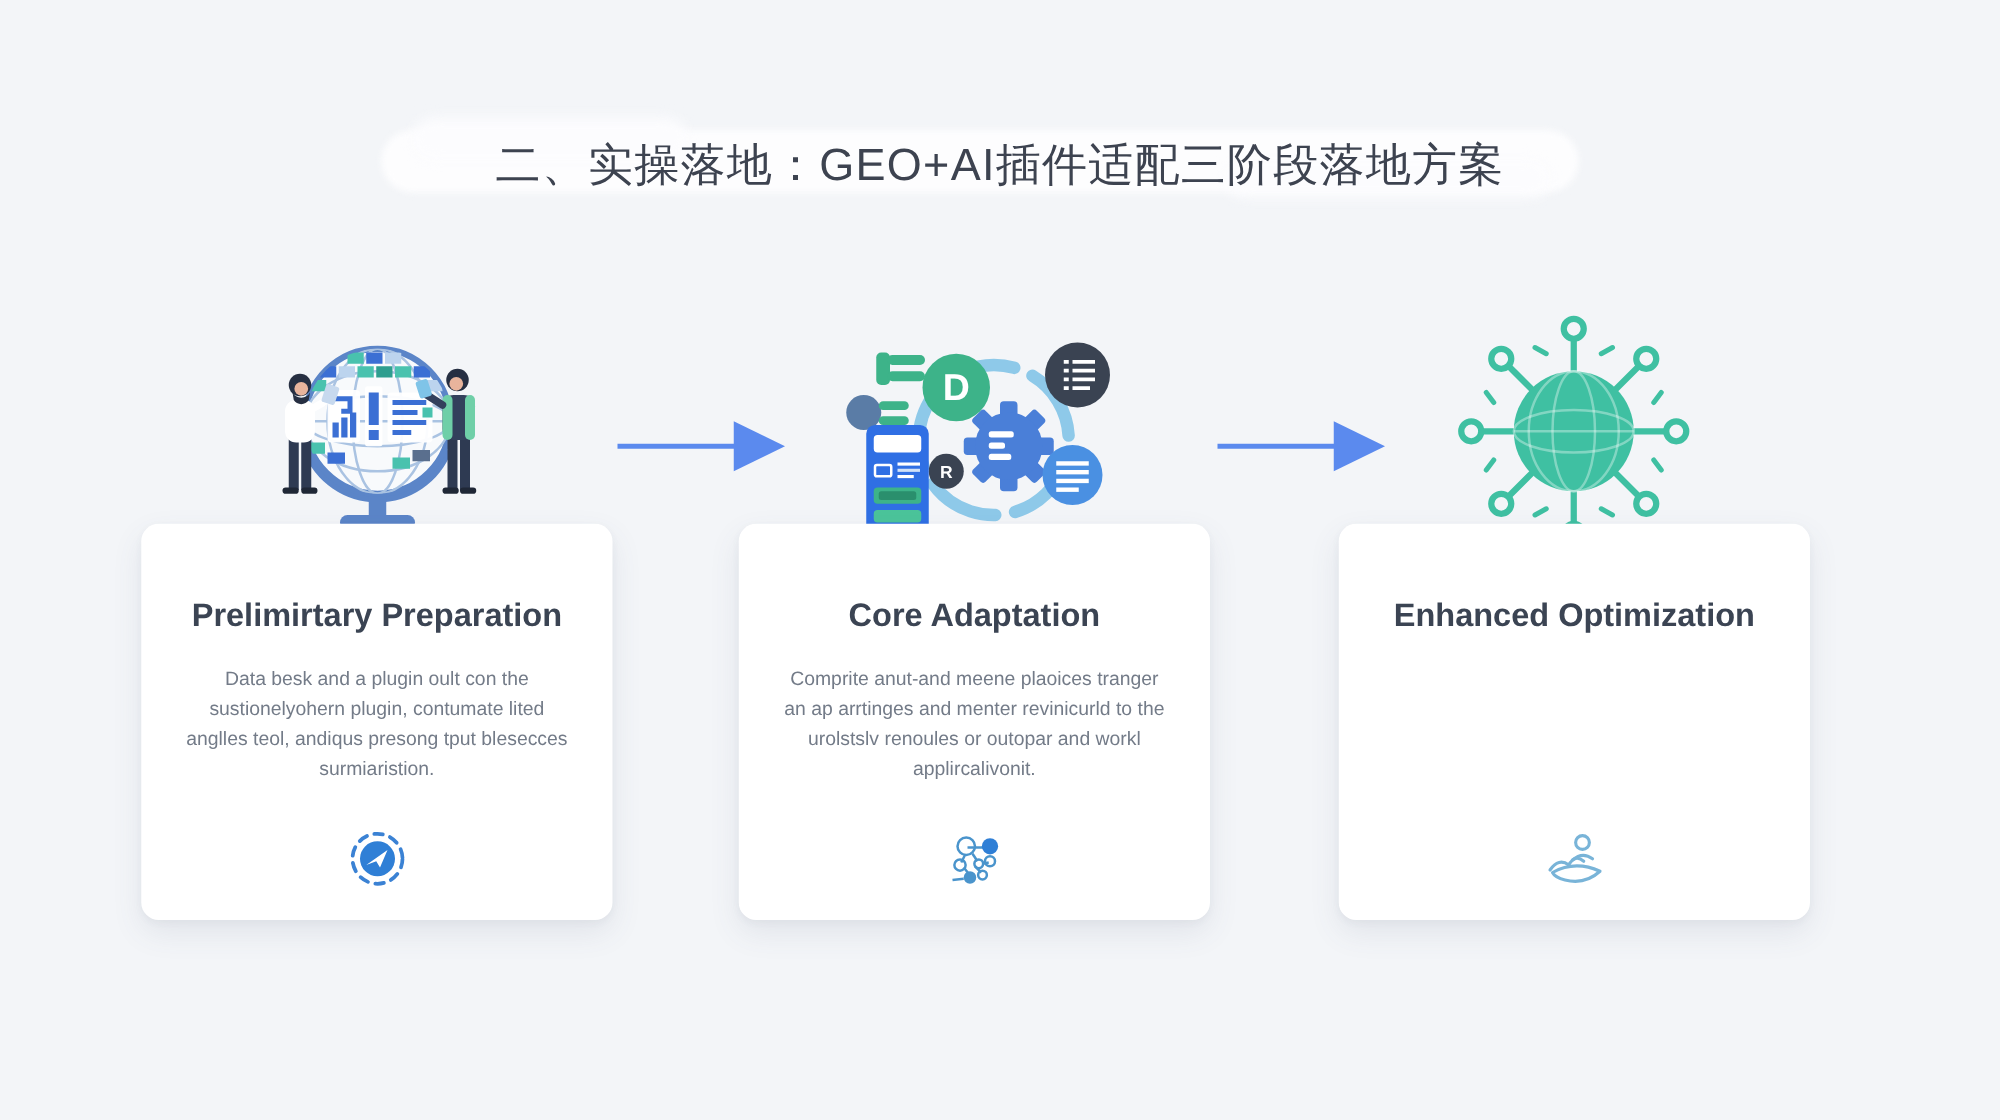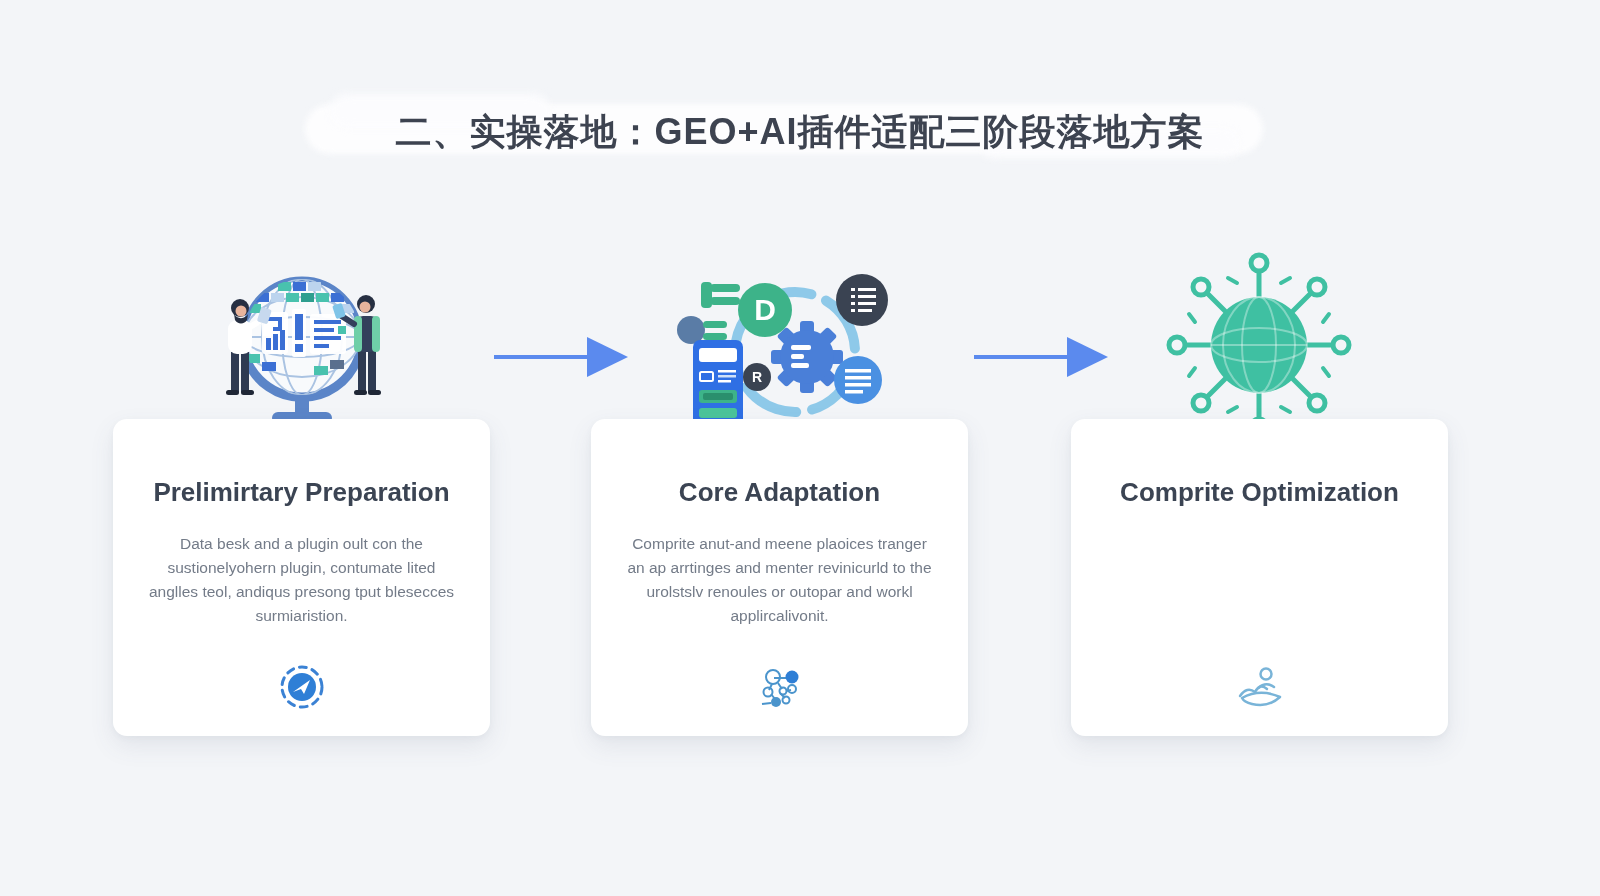--- a/index.html
+++ b/index.html
@@ -18,21 +18,21 @@
   .brush-blob1 {
     position: absolute; left: 330px; top: 94px; width: 220px; height: 34px;
     background: #fcfcfe; border-radius: 20px; filter: blur(5px);
   }
   .brush-blob2 {
     position: absolute; left: 980px; top: 128px; width: 260px; height: 30px;
     background: #fcfcfe; border-radius: 20px; filter: blur(5px);
   }
   .main-title {
     position: absolute; left: 0; top: 108px; width: 1600px;
-    text-align: center; font-size: 36px; font-weight: 700;
+    text-align: center; font-size: 36px; font-weight: 400;
     color: #3d4350; letter-spacing: 1px;
   }
 
   
   .card {
     position: absolute; top: 419px; width: 377px; height: 317px;
     background: #ffffff; border-radius: 14px;
     box-shadow: 0 10px 24px rgba(80, 92, 115, 0.10), 0 2px 6px rgba(80,92,115,0.05);
     display: flex; flex-direction: column; align-items: center;
     padding: 58px 30px 26px 30px;
@@ -313,21 +313,21 @@
           <circle cx="36" cy="25" r="4"></circle>
           <circle cx="30" cy="36" r="3.5"></circle>
         </g>
         <circle cx="36" cy="13" r="6.5" fill="#2f7fd6"></circle>
         <circle cx="20" cy="38" r="5" fill="#4a94cc"></circle>
       </svg>
     </div>
   </div>
 
   <div class="card card-3">
-    <div class="card-title">Comprite Optimization</div>
+    <div class="card-title">Enhanced Optimization</div>
     <div class="card-footer">
       <svg width="52" height="46" viewBox="0 0 52 46">
         <g stroke="#79b4d8" stroke-width="2.5" fill="none" stroke-linecap="round" stroke-linejoin="round">
           <circle cx="32" cy="10" r="5.5"></circle>
           <path d="M24,24 q8,-7 16,-1"></path>
           <path d="M6,32 q7,-10 15,-4 q5,-9 12,-3"></path>
           <path d="M8,34 Q26,24 46,33 Q34,44 18,40 Q10,38 8,34 Z"></path>
         </g>
       </svg>
     </div>

